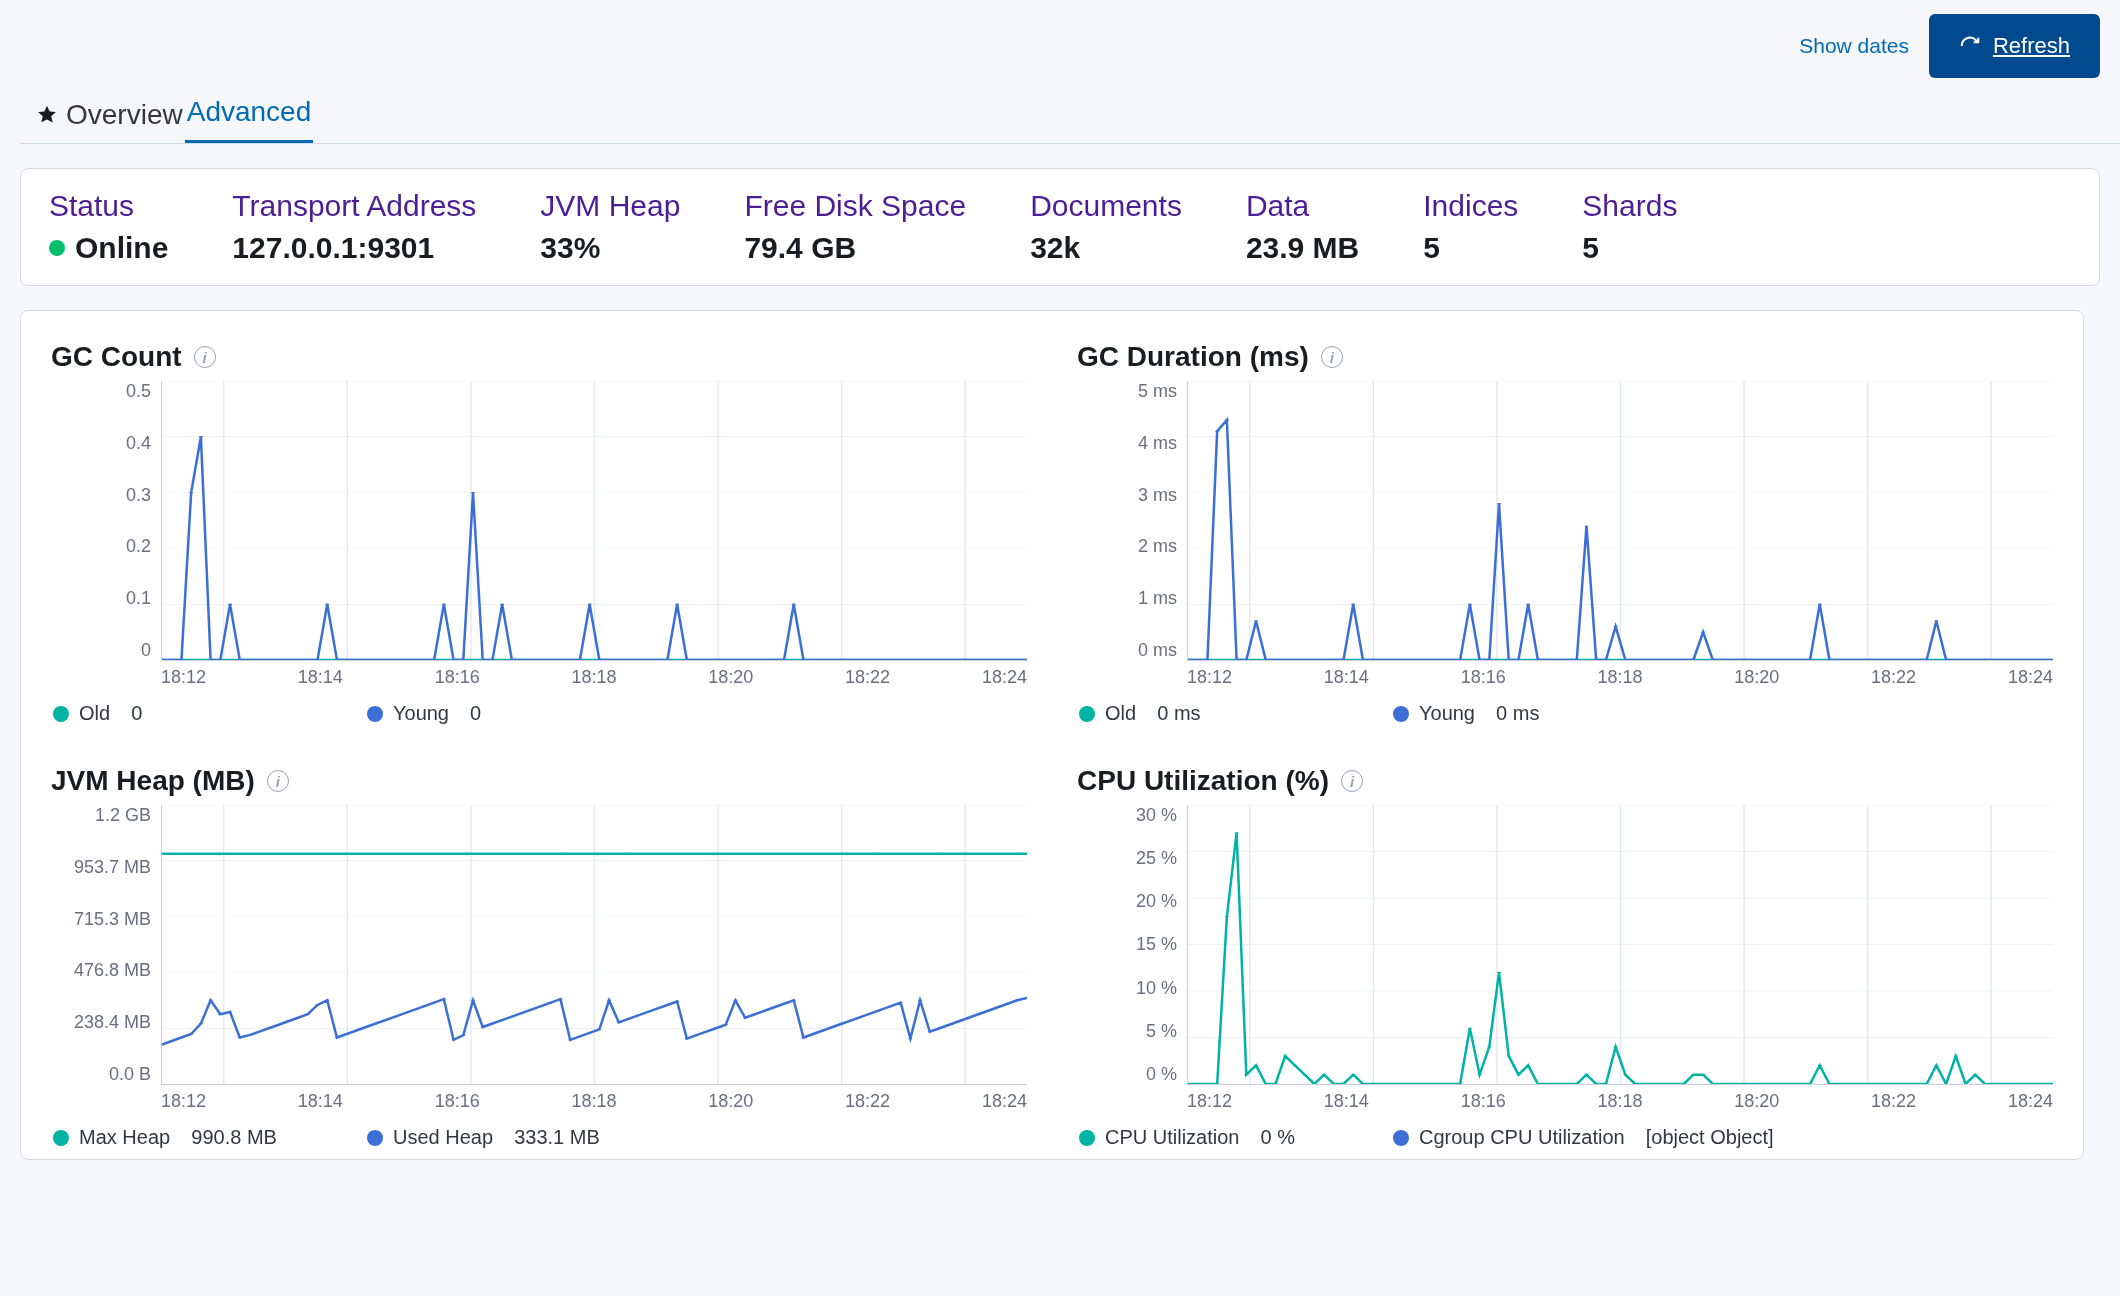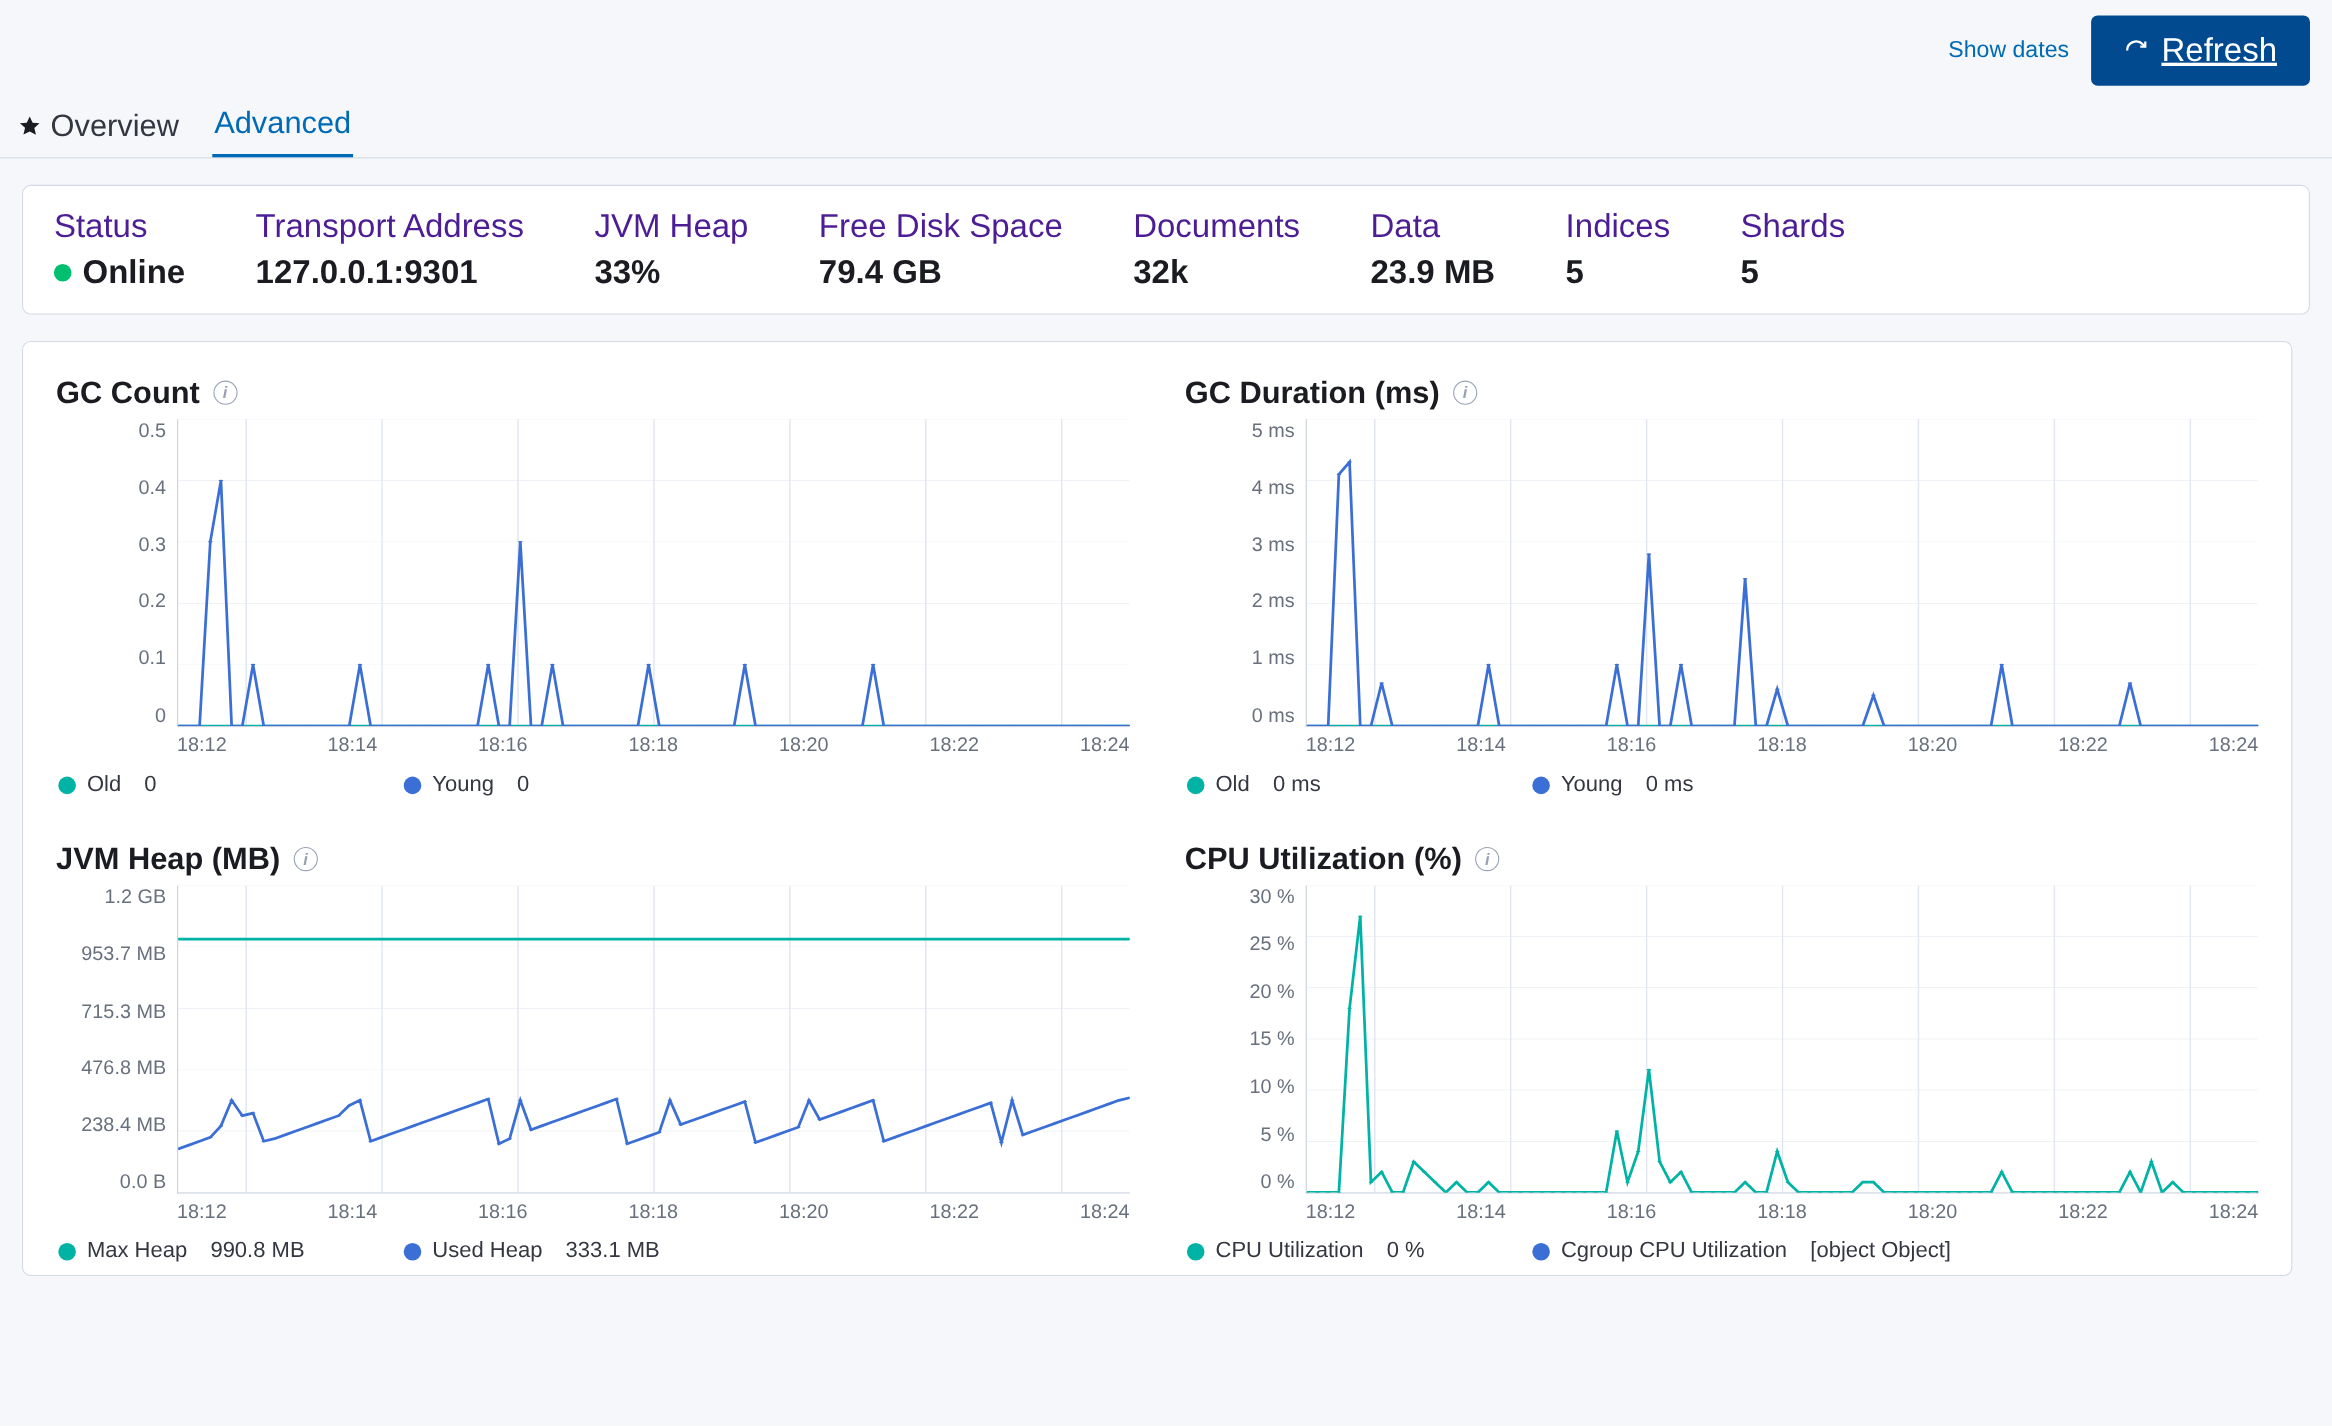--- a/index.html
+++ b/index.html
@@ -40,32 +40,33 @@
   }
   .tp-label {
     padding:0 26px; display:flex; align-items:center; width:540px;
     color:#343741;
   }
   .show-dates { color:var(--link); cursor:pointer; font-weight:500; }
   .refresh-btn {
     display:flex; align-items:center; gap:12px;
     background:var(--primary); color:#fff;
     border:none; border-radius:6px;
-    height:64px; padding:0 30px; font-size:30px; font-weight:500;
+    height:64px; padding:0 30px; font-size:22px; font-weight:500;
     cursor:pointer;
   }
   .refresh-btn span { text-decoration:underline; }
   svg.icon { width:22px; height:22px; }
 
   
   .tabs {
-    display:flex; align-items:flex-end; gap:28px;
+    display:flex; align-items:flex-end; 
     padding:18px 20px 0 14px;
     border-bottom:1px solid var(--border);
     background:var(--bg);
+    margin-left:20px;
   }
   .tab {
     display:flex; align-items:center; gap:8px;
     font-size:28px; padding:0 2px 12px 2px;
     cursor:pointer; color:#343741; font-weight:500;
   }
   .tab.active { color:var(--link); border-bottom:3px solid var(--link); }
 
   
   .stats-card {

